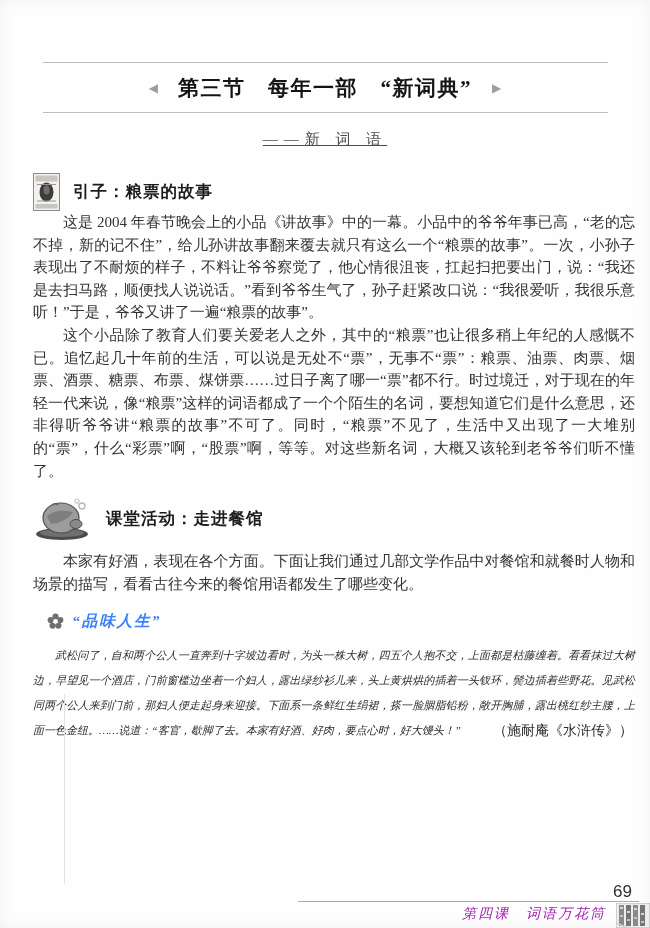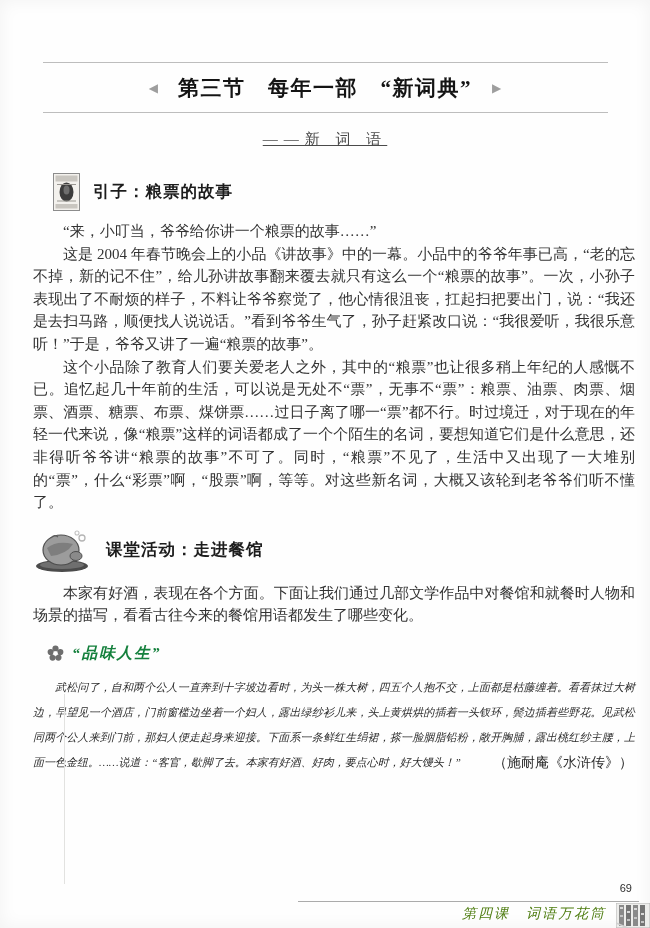--- a/index.html
+++ b/index.html
@@ -34,42 +34,42 @@
     text-align:center;
     font-size:15px; color:#4a4a4a;
     letter-spacing:6px;
     text-decoration:underline;
   }
   
   .content { padding:0 15px 0 33px; }
   .heading-row {
     display:flex; align-items:center; gap:13px;
   }
-  .intro-heading-row { margin-top:24px;margin-left:20px; }
+  .intro-heading-row { margin-top:24px; }
   .activity-heading-row { margin-top:14px; }
   .section-heading {
     font-family:"Liberation Sans","DejaVu Sans",sans-serif;
     font-size:16.5px; font-weight:bold; color:#1c1c1c;
     letter-spacing:1px;
   }
   p.body {
     font-size:15px; line-height:22.6px;
     text-align:justify;
     text-indent:2em;
     color:#333;
   }
   .first-para { margin-top:9px; }
   
   .sub-row {
     margin-top:16px; margin-left:14px;
     display:flex; align-items:center; gap:8px;
   }
   .sub-title {
     font-size:15.5px; font-weight:bold; font-style:italic;
-    color:#15803d; letter-spacing:2px;text-align:right;
+    color:#3b82f6; letter-spacing:2px;text-align:right;
   }
   
   .quote { margin-top:11px; }
   .quote p {
     font-size:11px; line-height:25px;
     text-align:justify; text-indent:2em;
     font-style:italic; color:#2b2b2b;
   }
   .attribution {
     text-align:right;
@@ -78,31 +78,31 @@
     padding-right:2px;
   }
   
   .crease {
     position:absolute; left:64px; top:694px;
     width:1px; height:190px; background:#e2e2e0;
   }
   
   .page-number {
     position:absolute; top:882px; right:18px;
-    font-size:11px; color:#2e2e2e;
+    font-size:17px; color:#2e2e2e;
     font-family:"Liberation Sans","DejaVu Sans",sans-serif;
     margin-left:13px;
   }
   .footer-rule {
     position:absolute; top:901px; left:298px; right:11px;
     height:1px; background:#ababab;
   }
   .footer-lesson {
     position:absolute; top:905px; right:44px;
-    font-size:14px; font-style:italic; color:#4d7c0f;
+    font-size:14px; font-style:italic; color:#a21caf;
     letter-spacing:2px;
   }
   .bamboo-wrap {
     position:absolute; top:903px; right:0;
   }
   .icon { display:inline-flex; }
 </style>
 </head>
 <body>
 
@@ -131,21 +131,20 @@
             <rect x="2.5" y="2.5" width="22" height="6" fill="#c9c6c0"></rect>
             <rect x="2.5" y="31" width="22" height="4.5" fill="#c9c6c0"></rect>
             <ellipse cx="13.5" cy="19" rx="7" ry="9.5" fill="#3c3c3c"></ellipse>
             <ellipse cx="13.5" cy="17" rx="3" ry="4.5" fill="#6e6e6e"></ellipse>
             <rect x="4" y="11" width="19" height="1" fill="#9a9792"></rect>
             <rect x="4" y="27.5" width="19" height="1" fill="#9a9792"></rect>
           </svg>
         </span>
         <h2 class="section-heading">引子：粮票的故事</h2>
       </div>
-      <p class="body first-para">“来，小叮当，爷爷给你讲一个粮票的故事……”</p>
       <p class="body">这是 2004 年春节晚会上的小品《讲故事》中的一幕。小品中的爷爷年事已高，“老的忘不掉，新的记不住”，给儿孙讲故事翻来覆去就只有这么一个“粮票的故事”。一次，小孙子表现出了不耐烦的样子，不料让爷爷察觉了，他心情很沮丧，扛起扫把要出门，说：“我还是去扫马路，顺便找人说说话。”看到爷爷生气了，孙子赶紧改口说：“我很爱听，我很乐意听！”于是，爷爷又讲了一遍“粮票的故事”。</p>
       <p class="body">这个小品除了教育人们要关爱老人之外，其中的“粮票”也让很多稍上年纪的人感慨不已。追忆起几十年前的生活，可以说是无处不“票”，无事不“票”：粮票、油票、肉票、烟票、酒票、糖票、布票、煤饼票……过日子离了哪一“票”都不行。时过境迁，对于现在的年轻一代来说，像“粮票”这样的词语都成了一个个陌生的名词，要想知道它们是什么意思，还非得听爷爷讲“粮票的故事”不可了。同时，“粮票”不见了，生活中又出现了一大堆别的“票”，什么“彩票”啊，“股票”啊，等等。对这些新名词，大概又该轮到老爷爷们听不懂了。</p>
     </section>
 
     <section>
       <div class="heading-row activity-heading-row">
         <span class="icon">
           <svg width="60" height="45" viewBox="0 0 60 45">
             <ellipse cx="29" cy="38" rx="26" ry="6" fill="#4b4b4b"></ellipse>
             <ellipse cx="29" cy="37" rx="22" ry="4" fill="#6f6f6f"></ellipse>

